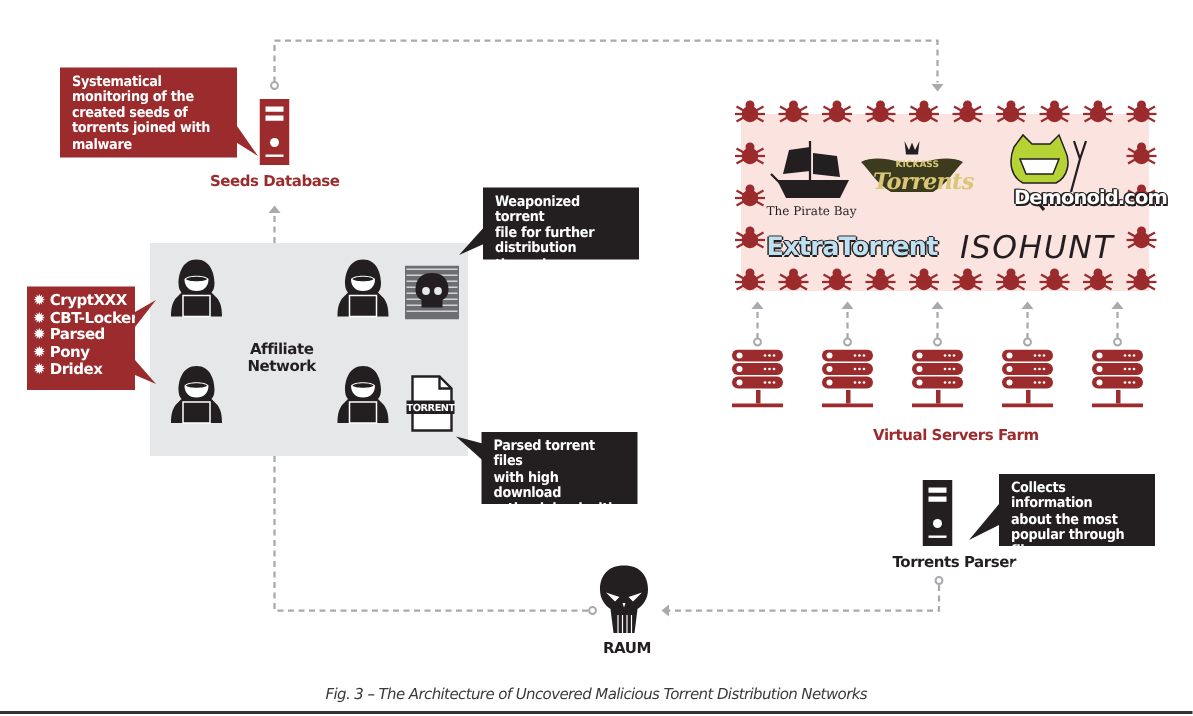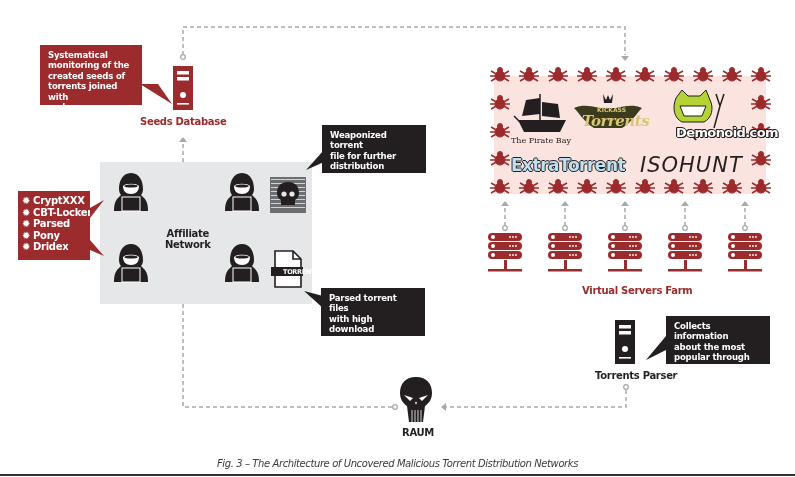--- a/index.html
+++ b/index.html
@@ -60,21 +60,21 @@
     <path d="M179 142 L187 142 L183 137 Z"></path>
     <path d="M446 403 L446 411 L441 407 Z"></path>
     <path d="M501 206 L509 206 L505 201 Z"></path>
     <path d="M561 206 L569 206 L565 201 Z"></path>
     <path d="M621 206 L629 206 L625 201 Z"></path>
     <path d="M681 206 L689 206 L685 201 Z"></path>
     <path d="M741 206 L749 206 L745 201 Z"></path>
   </g>
 </svg>
 
-<div class="callout red" style="left:40px;top:45px;width:102px;height:60px;font-size:9.5px;line-height:10.4px;">Systematical
+<div class="callout red" style="left:40px;top:45px;width:118px;height:60px;font-size:9.5px;line-height:10.4px;">Systematical
 monitoring of the
 created seeds of
 torrents joined with
 malware</div>
 <svg class="abs" style="left:140px;top:80px" width="36" height="26">
   <path d="M0 4 L18 4 L32 24 Z" fill="#9b2b2d"></path>
 </svg>
 
 <svg class="abs" style="left:173px;top:66px" width="20" height="44">
   <rect x="0" y="0" width="20" height="44" fill="#9b2b2d"></rect>
@@ -157,21 +157,21 @@
   <path d="M18 5 C10 5 7 10 7 16 C7 20 9 22 11 23 L11 28 L25 28 L25 23 C27 22 29 20 29 16 C29 10 26 5 18 5 Z" fill="#231f20"></path>
   <circle cx="14" cy="17" r="2.6" fill="#e6e7e8"></circle>
     <circle cx="22" cy="17" r="2.6" fill="#e6e7e8"></circle>
 </svg>
 
 <svg class="abs" style="left:270px;top:250px" width="34" height="38">
   <path d="M5 1 L23 1 L31 9 L31 37 L5 37 Z" fill="#fff" stroke="#231f20" stroke-width="1.6"></path>
   <path d="M23 1 L23 9 L31 9" fill="none" stroke="#231f20" stroke-width="1.6"></path>
   <rect x="1" y="17" width="32" height="9" fill="#231f20"></rect>
 </svg>
-<div class="abs" style="left:271px;top:268px;width:32px;text-align:center;color:#fff;font-size:6.5px;font-weight:bold;letter-spacing:-0.3px;padding-left:12px;">TORRENT</div>
+<div class="abs" style="left:271px;top:268px;width:32px;text-align:center;color:#fff;font-size:6.5px;font-weight:bold;letter-spacing:-0.3px;">TORRENT</div>
 
 <div class="callout black" style="left:322px;top:125px;width:104px;height:48px;font-size:9.5px;line-height:10.4px;">Weaponized torrent
 file for further
 distribution through
 torrent trackers</div>
 <svg class="abs" style="left:304px;top:150px" width="22" height="22">
   <path d="M20 0 L20 12 L2 20 Z" fill="#231f20"></path>
 </svg>
 
 <div class="callout black" style="left:321px;top:288px;width:104px;height:48px;font-size:9.5px;line-height:10.4px;">Parsed torrent files

